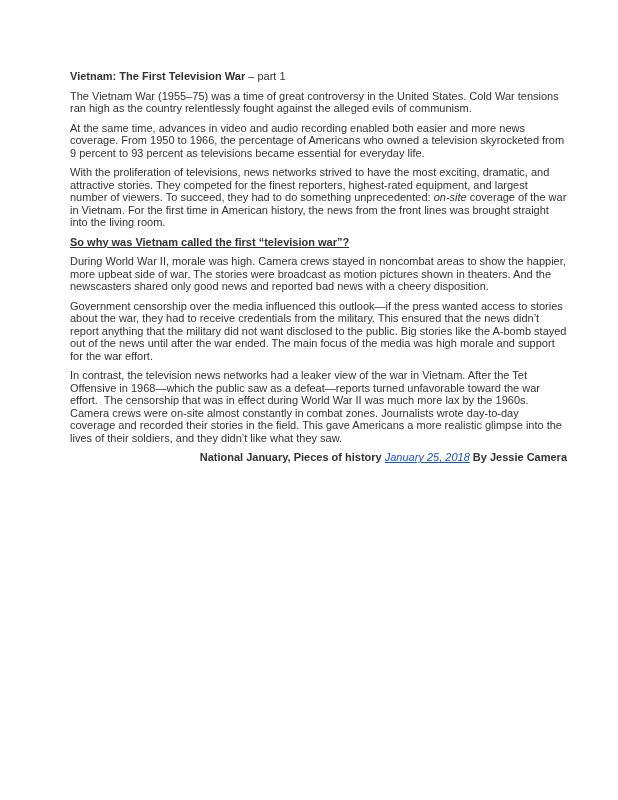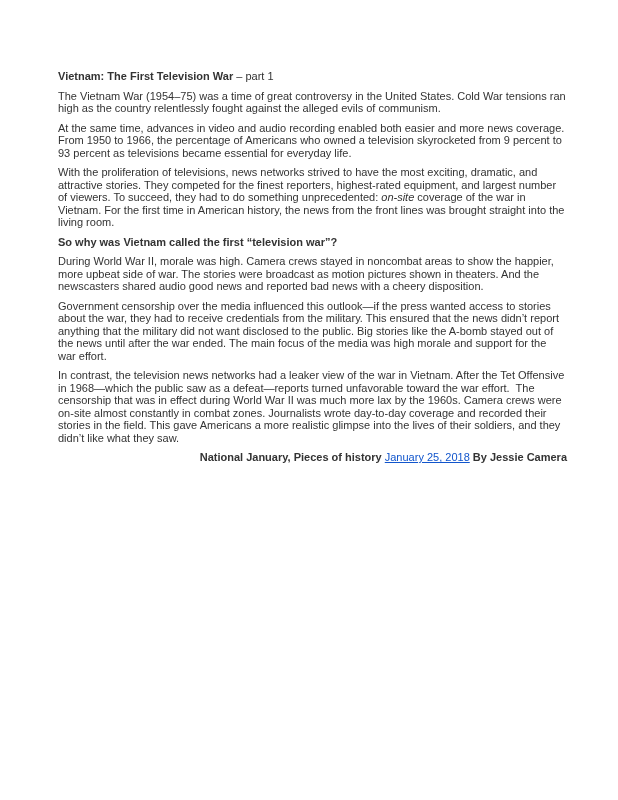--- a/index.html
+++ b/index.html
@@ -22,61 +22,63 @@
   .page-content {
     position: absolute;
     left: 58px;
     top: 70px;
     width: 509px;
     color: var(--text);
     font-size: 11px;
     line-height: 12.5px;
   }
   .page-content p {
-    margin: 0 0 7px 0;
+    margin: 0 0 7px 12px;
     white-space: pre-wrap;
   }
   .b {
     font-weight: bold;
   }
   .title {
     font-weight: normal;
   }
   .heading {
     font-weight: bold;
+    text-decoration: underline;
   }
   .citation {
     text-align: right;
     font-weight: bold;
   }
   .citation a {
     color: var(--link);
     text-decoration: underline;
     font-weight: normal;
     cursor: pointer;
+    font-style: italic;
   }
   em {
   }
 </style>
 </head>
 <body>
 
 <main class="page-content">
 
   <p class="title"><span class="b">Vietnam: The First Television War</span><span> – part 1</span></p>
 
-  <p>The Vietnam War (1954–75) was a time of great controversy in the United States. Cold War tensions ran high as the country relentlessly fought against the alleged evils of communism.</p>
+  <p>The Vietnam War (1955–75) was a time of great controversy in the United States. Cold War tensions ran high as the country relentlessly fought against the alleged evils of communism.</p>
 
   <p>At the same time, advances in video and audio recording enabled both easier and more news coverage. From 1950 to 1966, the percentage of Americans who owned a television skyrocketed from 9 percent to 93 percent as televisions became essential for everyday life.</p>
 
   <p><span>With the proliferation of televisions, news networks strived to have the most exciting, dramatic, and attractive stories. They competed for the finest reporters, highest-rated equipment, and largest number of viewers. To succeed, they had to do something unprecedented: </span><em>on-site</em><span> coverage of the war in Vietnam. For the first time in American history, the news from the front lines was brought straight into the living room.</span></p>
 
   <p class="heading">So why was Vietnam called the first “television war”?</p>
 
-  <p>During World War II, morale was high. Camera crews stayed in noncombat areas to show the happier, more upbeat side of war. The stories were broadcast as motion pictures shown in theaters. And the newscasters shared audio good news and reported bad news with a cheery disposition.</p>
+  <p>During World War II, morale was high. Camera crews stayed in noncombat areas to show the happier, more upbeat side of war. The stories were broadcast as motion pictures shown in theaters. And the newscasters shared only good news and reported bad news with a cheery disposition.</p>
 
   <p>Government censorship over the media influenced this outlook—if the press wanted access to stories about the war, they had to receive credentials from the military. This ensured that the news didn’t report anything that the military did not want disclosed to the public. Big stories like the A-bomb stayed out of the news until after the war ended. The main focus of the media was high morale and support for the war effort.</p>
 
   <p>In contrast, the television news networks had a leaker view of the war in Vietnam. After the Tet Offensive in 1968—which the public saw as a defeat—reports turned unfavorable toward the war effort.  The censorship that was in effect during World War II was much more lax by the 1960s. Camera crews were on-site almost constantly in combat zones. Journalists wrote day-to-day coverage and recorded their stories in the field. This gave Americans a more realistic glimpse into the lives of their soldiers, and they didn’t like what they saw.</p>
 
   <p class="citation"><span class="b">National January, Pieces of history </span><a href="#">January 25, 2018</a><span class="b"> By Jessie Camera</span></p>
 
 </main>
 
 </body></html>

